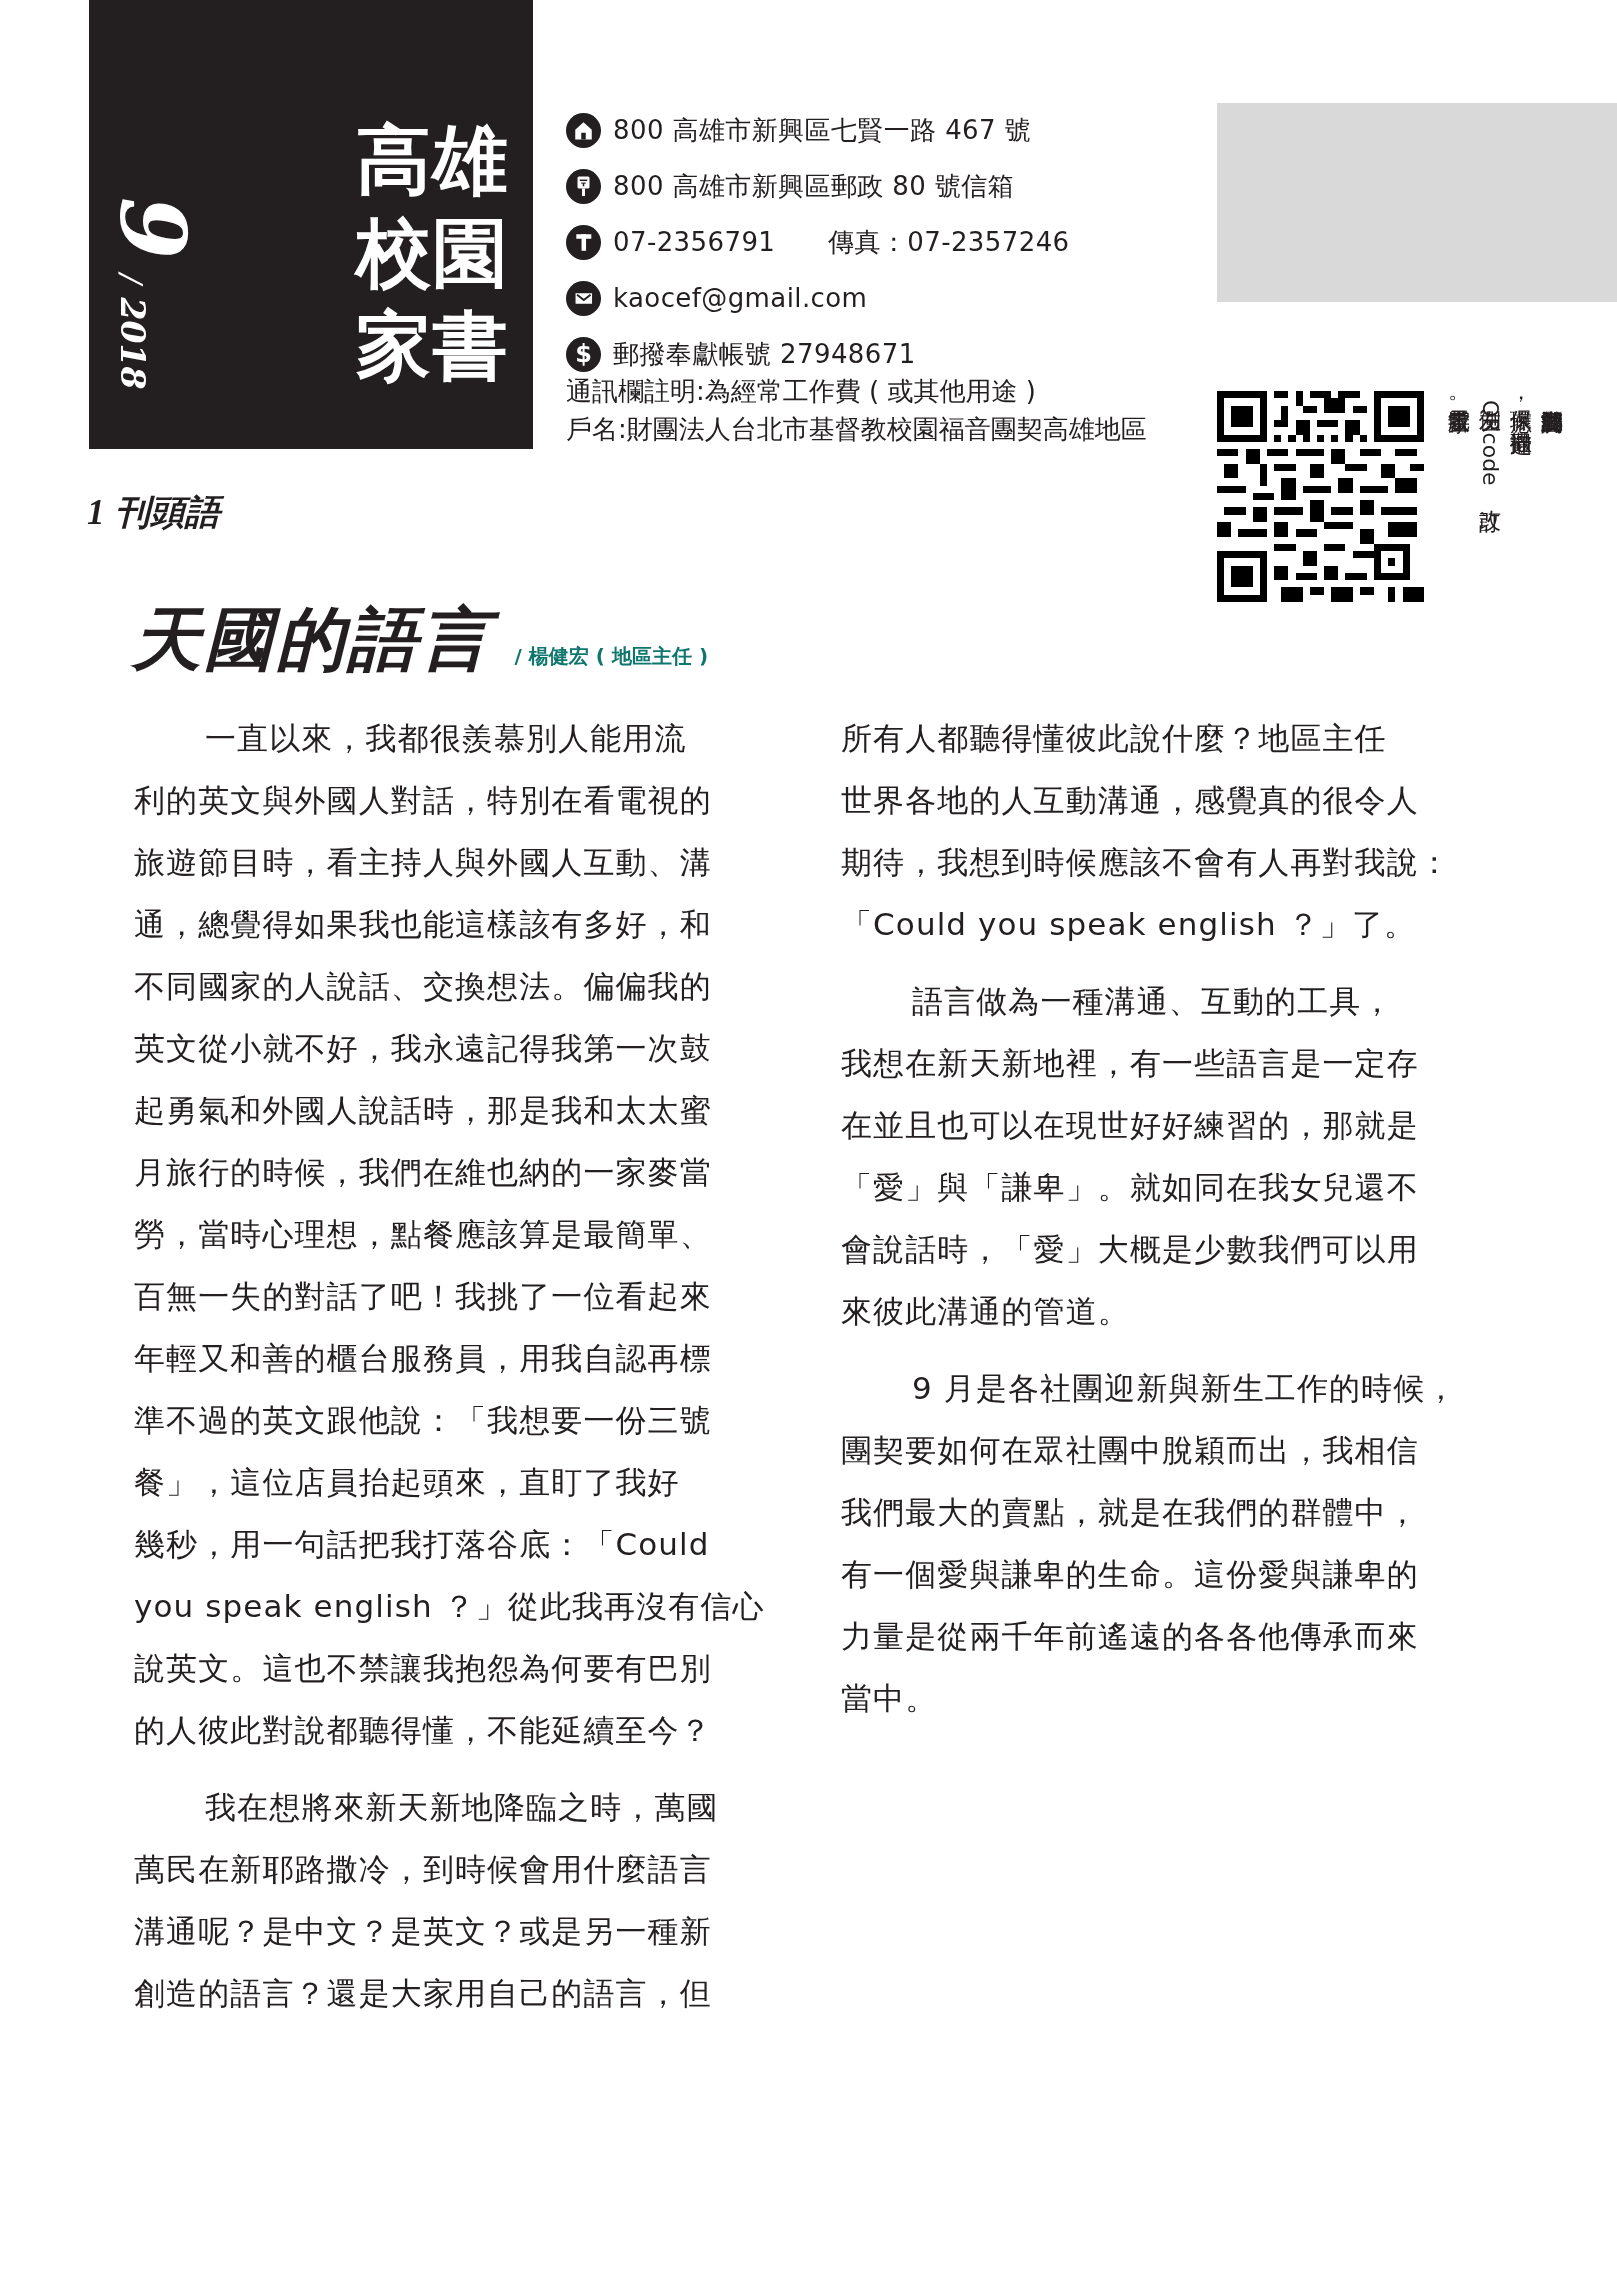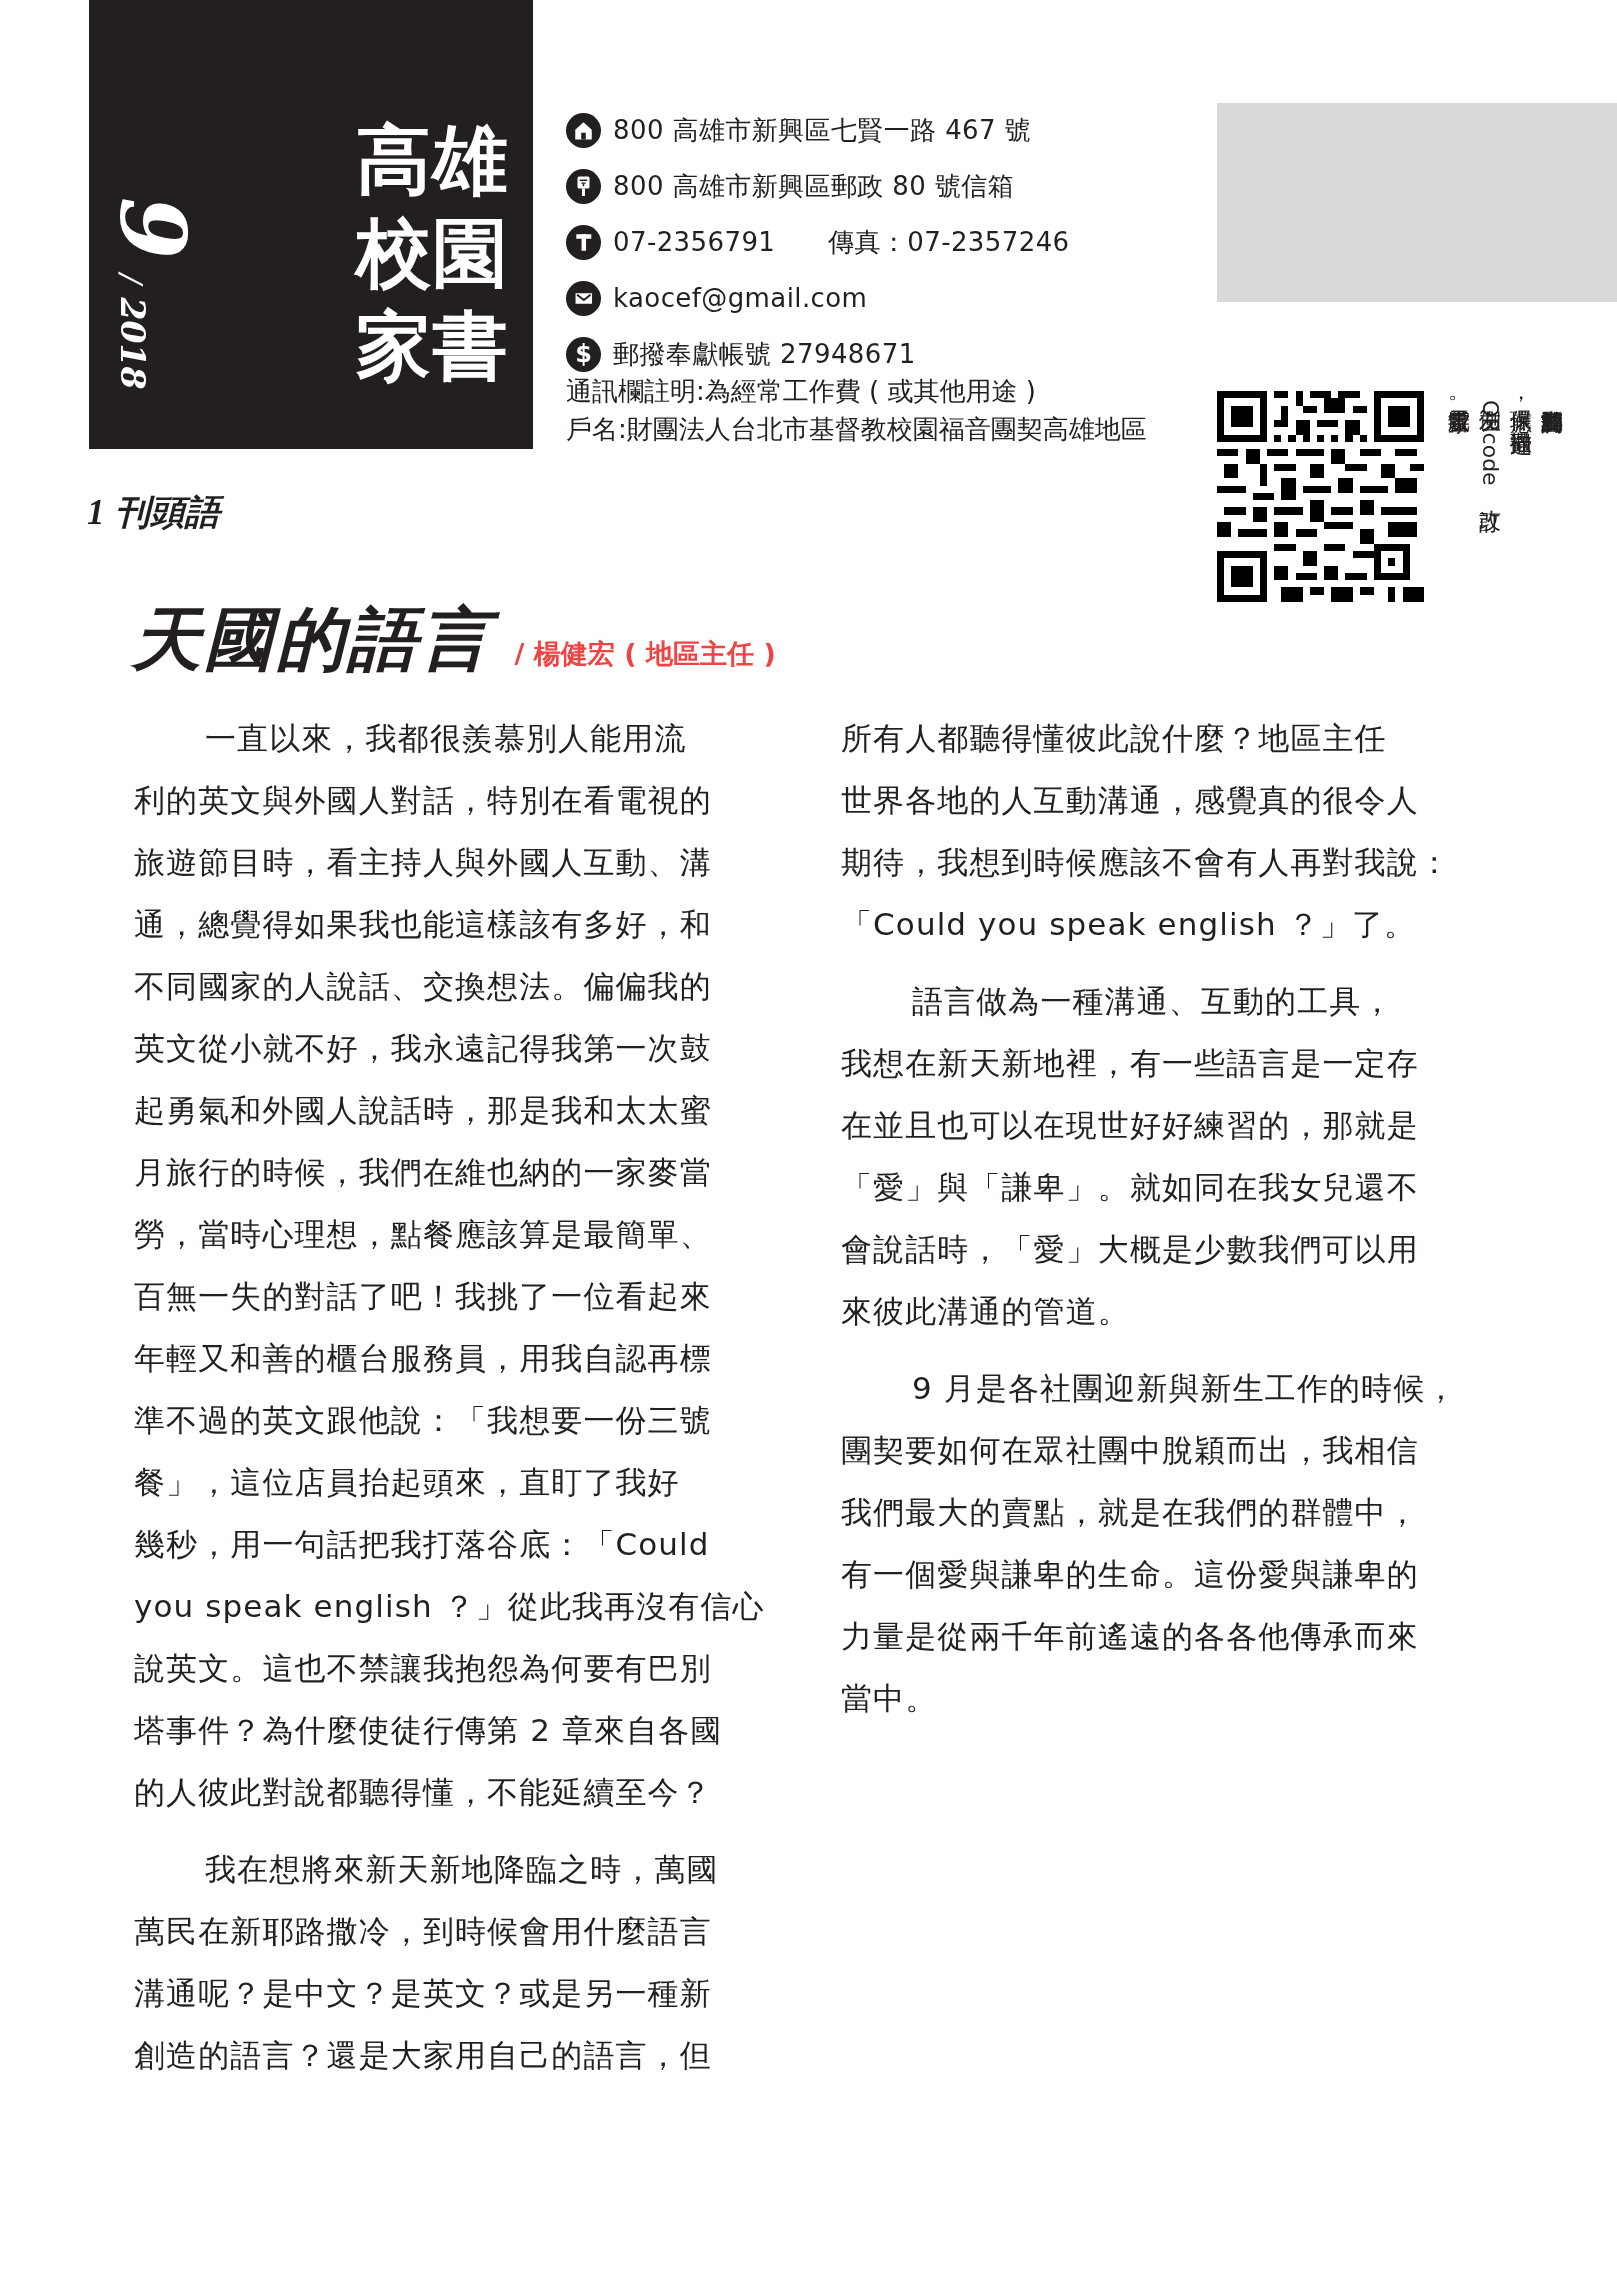--- a/index.html
+++ b/index.html
@@ -37,21 +37,21 @@
   .vtext { left: 1444px; top: 393px; height: 218px; writing-mode: vertical-rl;
            font-size: 22px; line-height: 31px; letter-spacing: 0px; color: #231f20; white-space: pre; }
 
   
   .section { left: 87px; top: 489px; font-size: 35px; font-style: italic; font-weight: bold; color: #231f20; font-family: Liberation Serif, serif; }
   .section .num { margin-right: 10.5px; }
 
   
   .art-title { left: 132px; top: 594px; display: flex; align-items: baseline; white-space: nowrap; }
   .art-title .main { font-size: 69px; font-weight: bold; font-style: italic; letter-spacing: 3px; color: #231f20; }
-  .art-title .byline { font-size: 27px; font-weight: bold; margin-left: 22.6px; color: #ef4444; margin-top: 31px; }
+  .art-title .byline { font-size: 20px; font-weight: bold; margin-left: 22.6px; color: #0f766e; margin-top: 31px; }
 
   
   .col { top: 707px; width: 647px; }
   .col-left { left: 134px; }
   .col-right { left: 841px; }
   .line { font-size: 31px; height: 62px; line-height: 62px; white-space: nowrap; color: #231f20;
           letter-spacing: 1.1px; }
   .line.indent { padding-left: 71px; }
   .para-gap { height: 15px; }
 </style>
@@ -239,21 +239,20 @@
     <div class="line">起勇氣和外國人說話時，那是我和太太蜜</div>
     <div class="line">月旅行的時候，我們在維也納的一家麥當</div>
     <div class="line">勞，當時心理想，點餐應該算是最簡單、</div>
     <div class="line">百無一失的對話了吧！我挑了一位看起來</div>
     <div class="line">年輕又和善的櫃台服務員，用我自認再標</div>
     <div class="line">準不過的英文跟他說：「我想要一份三號</div>
     <div class="line">餐」，這位店員抬起頭來，直盯了我好</div>
     <div class="line">幾秒，用一句話把我打落谷底：「Could</div>
     <div class="line">you speak english ？」從此我再沒有信心</div>
     <div class="line">說英文。這也不禁讓我抱怨為何要有巴別</div>
-    <div class="line">塔事件？為什麼使徒行傳第 2 章來自各國</div>
     <div class="line">的人彼此對說都聽得懂，不能延續至今？</div>
     <div class="para-gap"></div>
     <div class="line indent">我在想將來新天新地降臨之時，萬國</div>
     <div class="line">萬民在新耶路撒冷，到時候會用什麼語言</div>
     <div class="line">溝通呢？是中文？是英文？或是另一種新</div>
     <div class="line">創造的語言？還是大家用自己的語言，但</div>
   </div>
 <div class="abs col col-right" id="col-right">
     <div class="line">所有人都聽得懂彼此說什麼？地區主任</div>
     <div class="line">世界各地的人互動溝通，感覺真的很令人</div>

